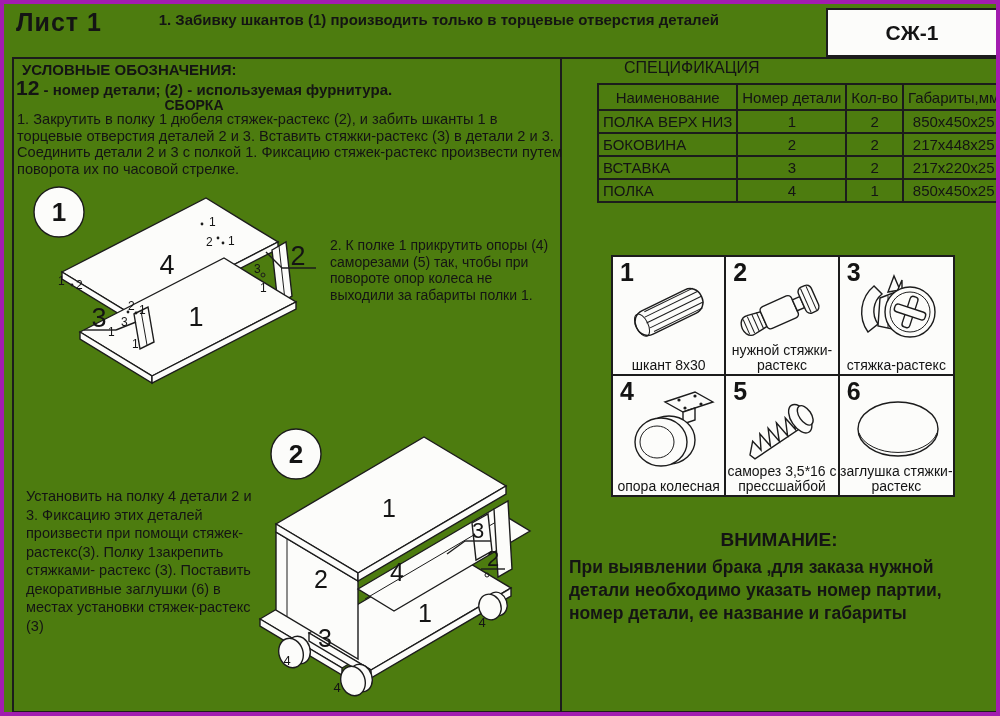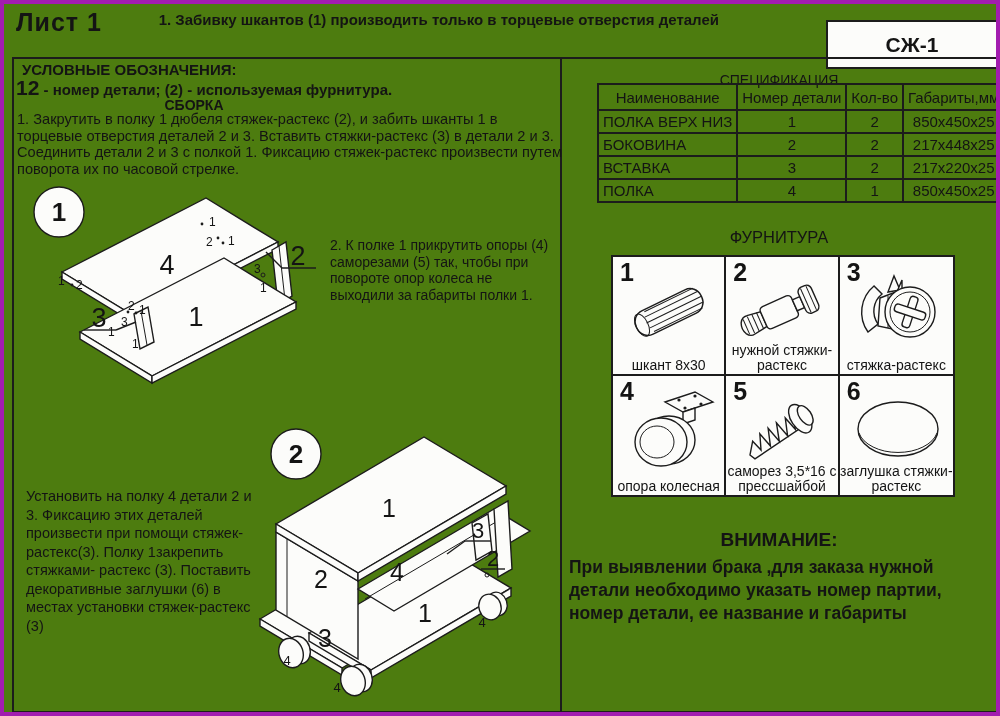--- a/index.html
+++ b/index.html
@@ -5,33 +5,33 @@
   html,body{margin:0;padding:0;background:#e8e8e6;}
   #page{position:relative;width:1000px;height:716px;background:#4d7c0f;
         font-family:"Liberation Sans",sans-serif;color:#141414;overflow:hidden;
         border:4px solid #a21caf;box-sizing:border-box;}
   .abs{position:absolute;}
   .frame{border:2px solid #1c1c1c;box-sizing:border-box;}
   .vline{background:#1c1c1c;width:2px;}
   
   .sheet-label{left:12px;top:4px;font-size:25px;font-weight:bold;letter-spacing:1px;}
   .head-note{left:150px;top:7px;width:565px;font-size:15px;font-weight:bold;text-align:right;}
-  .model-box{left:822px;top:16px;width:172px;height:49px;border:2px solid #1c1c1c;
+  .model-box{left:822px;top:4px;width:172px;height:49px;border:2px solid #1c1c1c;
              box-sizing:border-box;display:flex;align-items:center;justify-content:center;
              font-size:21px;font-weight:bold;background:#fcfcfa;}
   
   .legend-title{left:18px;top:57px;font-size:15px;font-weight:bold;}
   .legend-line{left:12px;top:72px;font-size:15px;font-weight:bold;}
   .legend-num{font-size:21px;font-weight:bold;}
   .sborka-title{left:60px;top:93px;width:260px;text-align:center;font-size:14px;font-weight:bold;}
   .step1{left:13px;top:107px;width:545px;font-size:14.6px;line-height:16.5px;}
   .step2{left:326px;top:233px;width:225px;font-size:14px;line-height:16.5px;}
   .step3{left:22px;top:483px;width:237px;font-size:14.5px;line-height:18.5px;}
   
-  .spec-title{left:620px;top:68px;width:310px;text-align:center;font-size:14px;}
+  .spec-title{left:620px;top:55px;width:310px;font-size:16px;}
   table.spec{position:absolute;left:561px;top:79px;border-collapse:collapse;
              font-size:15px;table-layout:fixed;margin-left:32px;}
   table.spec th,table.spec td{border:2px solid #1c1c1c;padding:0 4px;
              height:21px;overflow:hidden;white-space:nowrap;}
   table.spec th{font-weight:normal;height:24px;font-size:15px;}
   th.h-name{width:152px;}  th.h-num{width:58px;text-align:left;line-height:13px;}
   th.h-qty{width:64px;}  th.h-dim{width:120px;}
   td.c-name{text-align:left;padding-left:6px;}
   td.c-mid{text-align:center;}
   .furn-title{left:620px;top:224px;width:310px;text-align:center;font-size:16.5px;}
@@ -209,21 +209,20 @@
     </tr>
     <tr>
       <td class="c-name">ПОЛКА</td>
       <td class="c-mid">4</td>
       <td class="c-mid">1</td>
       <td class="c-mid">850х450х25</td>
     </tr>
   </tbody>
     </table>
 
-  <div class="abs furn-title">ФУРНИТУРА</div>
   <div class="abs furn-grid">
 
     <div class="furn-cell">
       <div class="furn-num">1</div>
       <svg class="furn-icon" width="104" height="78" viewBox="0 0 104 78">
         <g transform="rotate(-26 52 40)">
           <rect x="16" y="27" width="72" height="26" rx="12" class="fw"></rect>
           <ellipse cx="22" cy="40" rx="6" ry="12" class="th"></ellipse>
           <line class="th" x1="30" y1="29" x2="84" y2="29"></line>
             <line class="th" x1="28" y1="34" x2="87" y2="34"></line>

